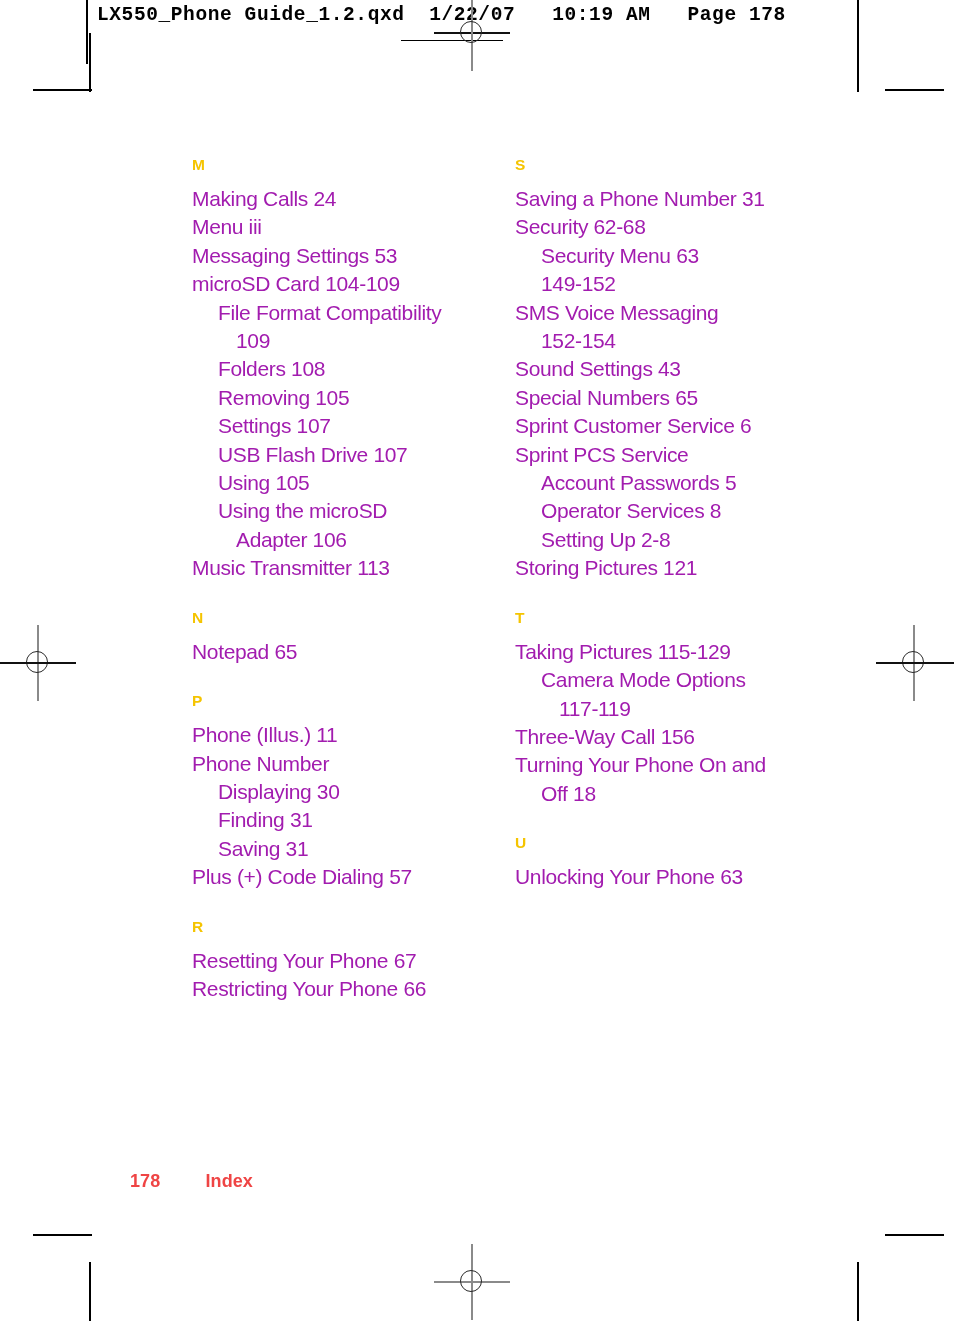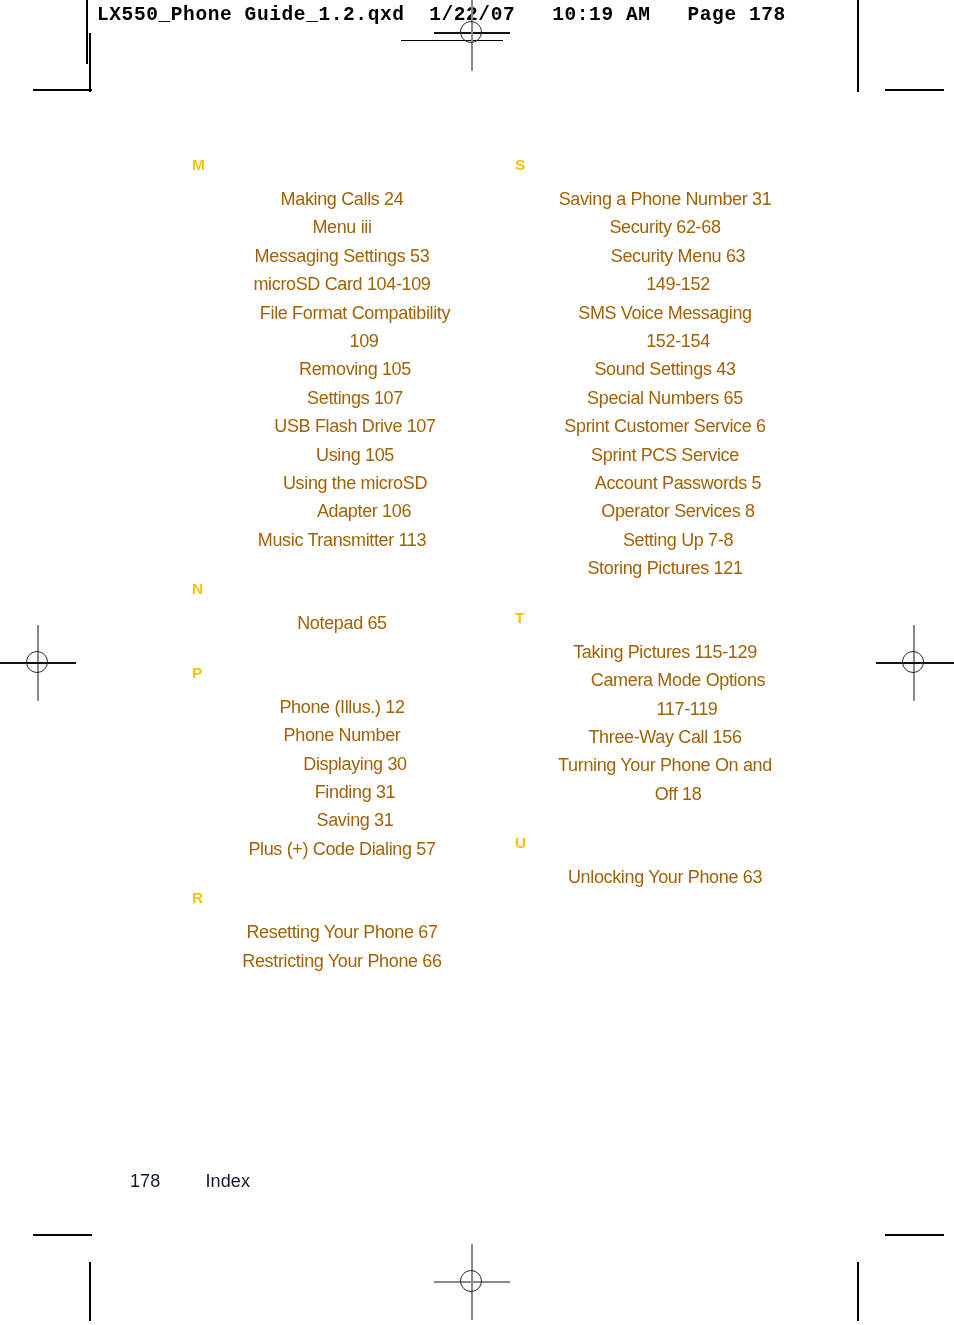--- a/index.html
+++ b/index.html
@@ -114,39 +114,38 @@
     color: #F5C400;
     font-size: 15.5px;
     font-weight: bold;
     line-height: 18px;
     margin: 0 0 11px 0;
     letter-spacing: 0.2px;
   }
   .group + .group { margin-top: 26px; }
 
   .entry {
-    color: #a16207;
-    font-size: 18px;
+    color: #a21caf;
+    font-size: 21px;
     line-height: 28.4px;
     letter-spacing: -0.35px;
     white-space: pre;
-    text-align: center;
   }
   .entry.lvl1 { padding-left: 0px; }
   .entry.lvl2 { padding-left: 26px; }
   .entry.lvl3 { padding-left: 44px; }
 
   
   .footer {
     position: absolute;
     left: 130px;
     top: 1171px;
     font-size: 18px;
-    font-weight: normal;
-    color: #0f172a;
+    font-weight: bold;
+    color: #ef4444;
     letter-spacing: 0.1px;
   }
   .footer .pg { display: inline-block; }
   .footer .lbl { display: inline-block; margin-left: 40px; }
 </style>
 </head>
 <body>
 
 <div id="page">
 
@@ -191,35 +190,36 @@
 
   <div class="col col-left" id="col-left">
       <div class="group">
         <div class="letter">M</div>
         <div class="entry lvl1">Making Calls 24</div>
         <div class="entry lvl1">Menu iii</div>
         <div class="entry lvl1">Messaging Settings 53</div>
         <div class="entry lvl1">microSD Card 104-109</div>
         <div class="entry lvl2">File Format Compatibility</div>
         <div class="entry lvl3">109</div>
+        <div class="entry lvl2">Folders 108</div>
         <div class="entry lvl2">Removing 105</div>
         <div class="entry lvl2">Settings 107</div>
         <div class="entry lvl2">USB Flash Drive 107</div>
         <div class="entry lvl2">Using 105</div>
         <div class="entry lvl2">Using the microSD</div>
         <div class="entry lvl3">Adapter 106</div>
         <div class="entry lvl1">Music Transmitter 113</div>
       </div>
       <div class="group">
         <div class="letter">N</div>
         <div class="entry lvl1">Notepad 65</div>
       </div>
       <div class="group">
         <div class="letter">P</div>
-        <div class="entry lvl1">Phone (Illus.) 12</div>
+        <div class="entry lvl1">Phone (Illus.) 11</div>
         <div class="entry lvl1">Phone Number</div>
         <div class="entry lvl2">Displaying 30</div>
         <div class="entry lvl2">Finding 31</div>
         <div class="entry lvl2">Saving 31</div>
         <div class="entry lvl1">Plus (+) Code Dialing 57</div>
       </div>
       <div class="group">
         <div class="letter">R</div>
         <div class="entry lvl1">Resetting Your Phone 67</div>
         <div class="entry lvl1">Restricting Your Phone 66</div>
@@ -233,21 +233,21 @@
         <div class="entry lvl2">Security Menu 63</div>
         <div class="entry lvl2">149-152</div>
         <div class="entry lvl1">SMS Voice Messaging</div>
         <div class="entry lvl2">152-154</div>
         <div class="entry lvl1">Sound Settings 43</div>
         <div class="entry lvl1">Special Numbers 65</div>
         <div class="entry lvl1">Sprint Customer Service 6</div>
         <div class="entry lvl1">Sprint PCS Service</div>
         <div class="entry lvl2">Account Passwords 5</div>
         <div class="entry lvl2">Operator Services 8</div>
-        <div class="entry lvl2">Setting Up 7-8</div>
+        <div class="entry lvl2">Setting Up 2-8</div>
         <div class="entry lvl1">Storing Pictures 121</div>
       </div>
       <div class="group">
         <div class="letter">T</div>
         <div class="entry lvl1">Taking Pictures 115-129</div>
         <div class="entry lvl2">Camera Mode Options</div>
         <div class="entry lvl3">117-119</div>
         <div class="entry lvl1">Three-Way Call 156</div>
         <div class="entry lvl1">Turning Your Phone On and</div>
         <div class="entry lvl2">Off 18</div>

